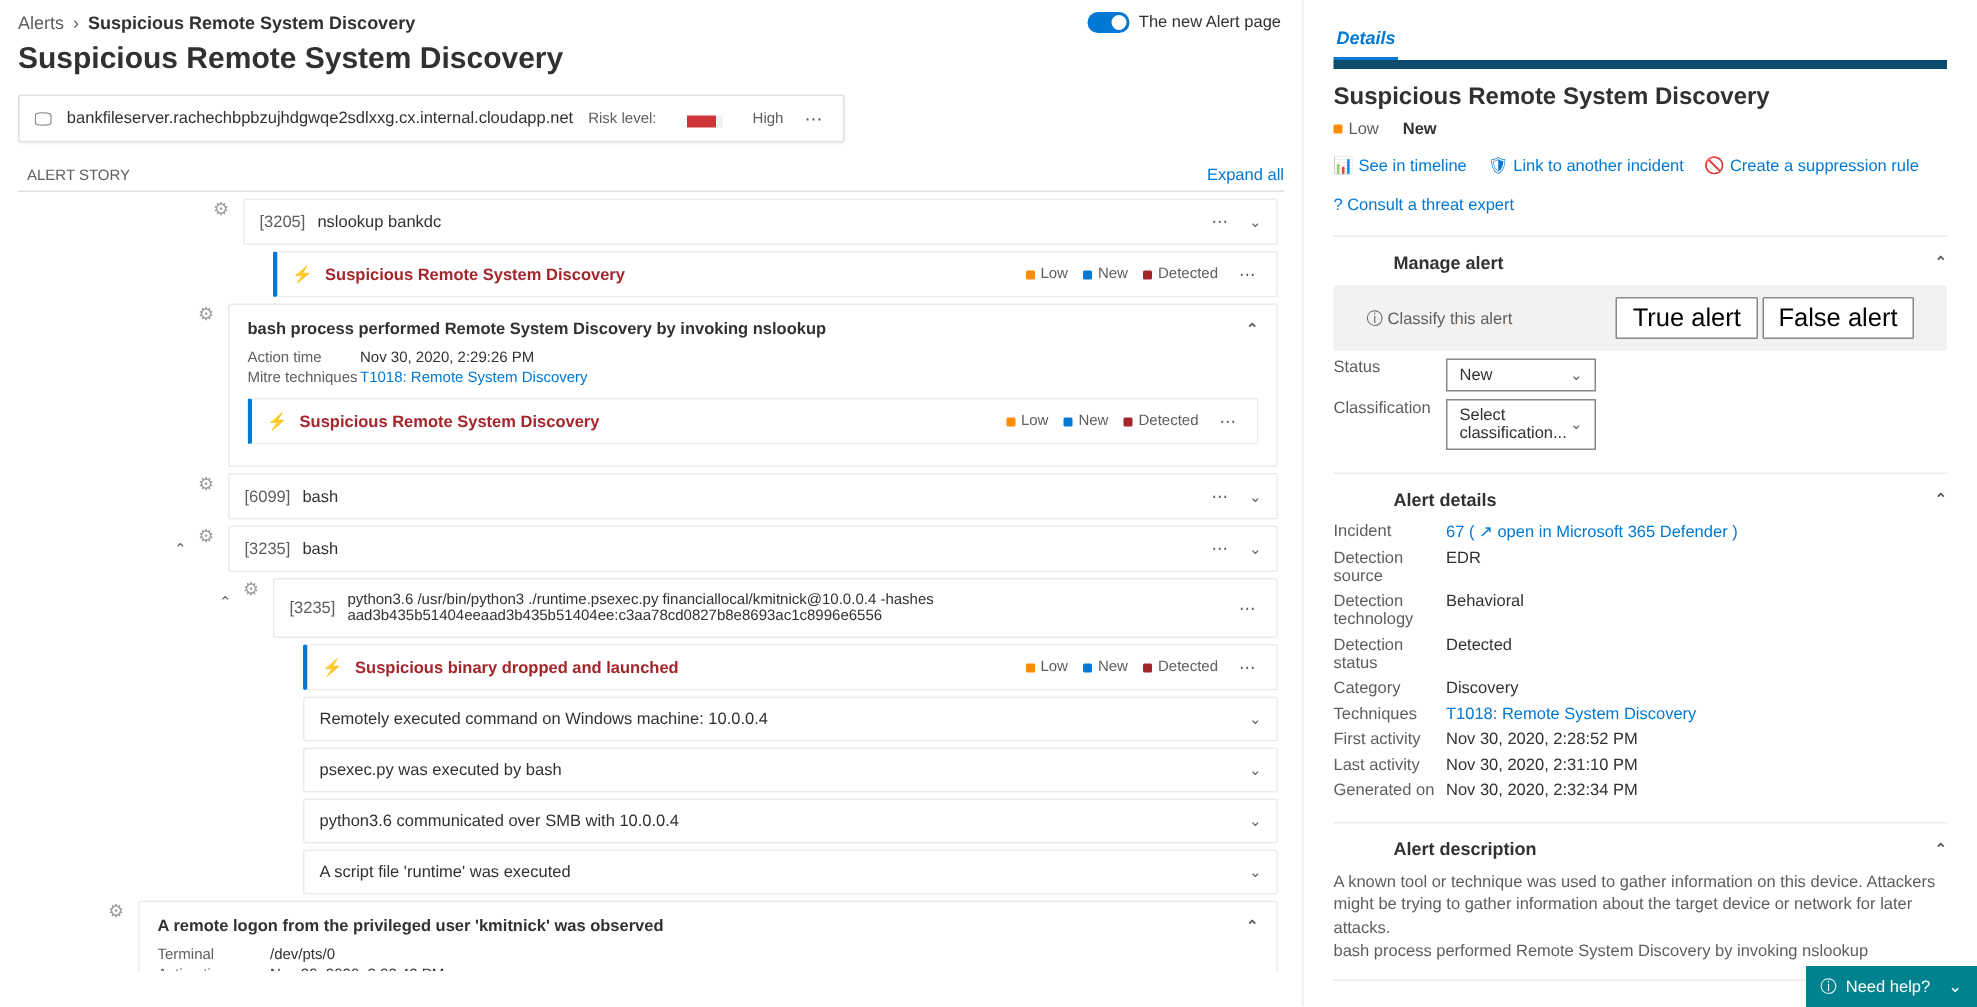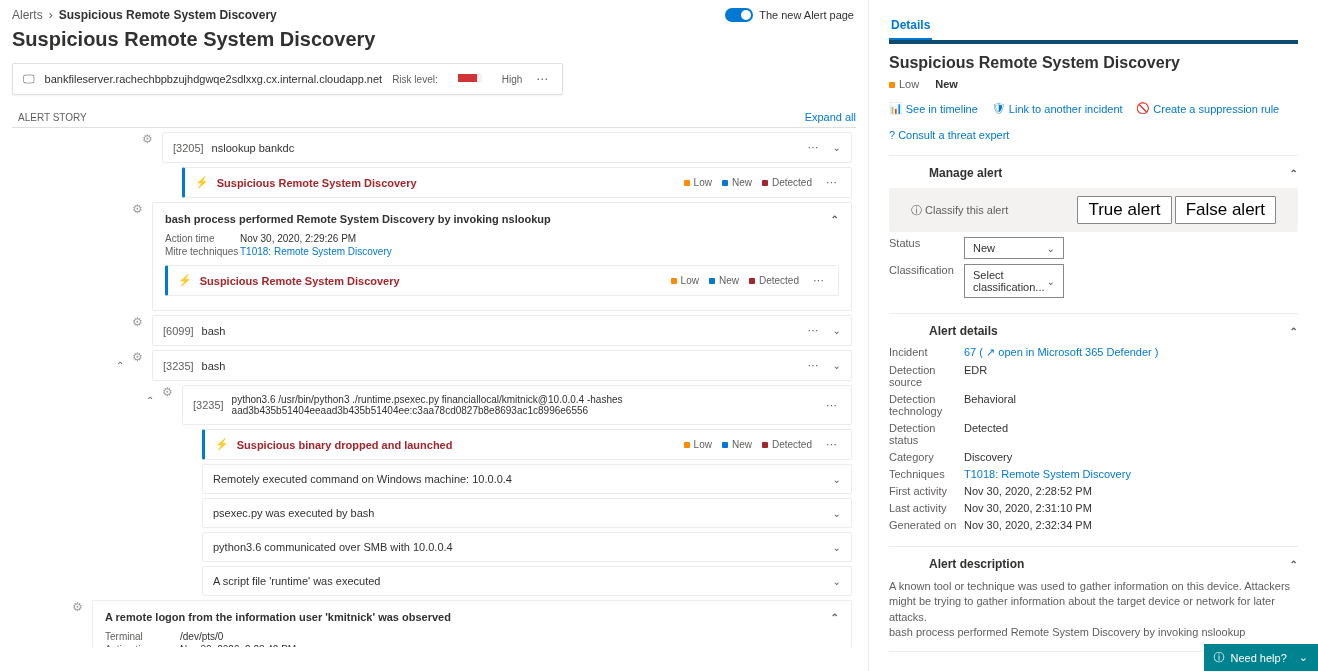--- a/index.html
+++ b/index.html
@@ -7,21 +7,21 @@
 .page{display:flex;width:1318px;height:671px;overflow:hidden;}
 .left{flex:1;padding:8px 12px 0 12px;overflow:hidden;position:relative;}
 .breadcrumb{font-size:12px;color:#605e5c;margin-bottom:6px;display:flex;align-items:center;gap:6px;}
 .breadcrumb .cur{color:#323130;font-weight:600;}
 .page-title{font-size:20px;font-weight:600;margin-bottom:12px;}
 .toggle-row{position:absolute;top:8px;right:14px;display:flex;align-items:center;gap:6px;font-size:11px;color:#323130;}
 .toggle{width:28px;height:14px;border-radius:7px;background:#0078d4;position:relative;}
 .toggle::after{content:"";position:absolute;width:10px;height:10px;border-radius:50%;background:#fff;top:2px;right:2px;}
 .host-card{border:1px solid #e1dfdd;border-radius:2px;padding:8px 10px;display:inline-flex;align-items:center;gap:10px;margin-bottom:12px;box-shadow:0 1px 2px rgba(0,0,0,0.05);}
 .host-card .ico{color:#605e5c;}
-.risk-pill{display:inline-flex;align-items:flex-start;gap:20px;font-size:10px;color:#605e5c;}
+.risk-pill{display:inline-flex;align-items:flex-end;gap:20px;font-size:10px;color:#605e5c;}
 .risk-bars{display:inline-block;width:24px;height:8px;background:linear-gradient(90deg,#d13438 0 80%,#f3f2f1 80% 100%);}
 .more{color:#605e5c;cursor:pointer;padding:0 4px;}
 .story-hd{display:flex;justify-content:space-between;align-items:center;font-size:10px;color:#605e5c;margin:4px 0 4px 6px;}
 .story-hd a{color:#0078d4;text-decoration:none;font-size:11px;}
 .story-wrap{border-top:1px solid #e1dfdd;height:520px;overflow-y:auto;padding-right:4px;}
 .tree{position:relative;padding-left:150px;}
 .row{border:1px solid #edebe9;border-radius:2px;background:#fff;margin:4px 0;display:flex;align-items:center;justify-content:space-between;padding:8px 10px;font-size:11px;}
 .row .rl{display:flex;align-items:center;gap:8px;}
 .row .rr{display:flex;align-items:center;gap:10px;color:#605e5c;}
 .row.alert{border-left:3px solid #0078d4;}
@@ -36,21 +36,21 @@
 .node{position:relative;}
 .caret{position:absolute;left:-36px;top:10px;color:#605e5c;font-size:10px;}
 .indent1{margin-left:20px;} .indent2{margin-left:40px;}
 .panel{border:1px solid #edebe9;border-radius:2px;padding:10px 12px;margin:4px 0;}
 .panel-hd{display:flex;justify-content:space-between;align-items:center;font-size:11px;font-weight:600;margin-bottom:8px;}
 .kv{display:flex;font-size:10px;color:#605e5c;margin:2px 0;}
 .kv .k{width:75px;flex:none;}
 .kv .v{color:#323130;}
 .kv a{color:#0078d4;text-decoration:none;}
 .right{width:450px;border-left:1px solid #edebe9;padding:12px 20px 0 20px;overflow-y:auto;}
-.tabs{border-bottom:4px solid #0c4a6e;margin-bottom:10px;}
+.tabs{border-bottom:6px solid #0c4a6e;margin-bottom:10px;font-style:italic;}
 .tab{display:inline-block;padding:6px 2px;border-bottom:2px solid #0078d4;color:#0078d4;font-size:12px;font-weight:600;}
 .r-title{font-size:16px;font-weight:600;margin-bottom:6px;}
 .r-meta{display:flex;gap:16px;font-size:11px;color:#605e5c;margin-bottom:12px;align-items:center;}
 .actions{display:flex;gap:14px;font-size:11px;color:#0078d4;margin-bottom:14px;flex-wrap:wrap;}
 .actions span{display:flex;align-items:center;gap:3px;cursor:pointer;}
 .section{border-top:1px solid #edebe9;padding:10px 0;}
 .section-hd{display:flex;justify-content:space-between;align-items:center;font-size:12px;font-weight:600;margin-bottom:8px;cursor:pointer;margin-left:40px;}
 .classify{background:#f3f2f1;padding:8px 22px;display:flex;justify-content:space-between;align-items:center;font-size:11px;color:#605e5c;border-radius:2px;margin-bottom:2px;}
 .btn{border:1px solid #8a8886;background:#fff;padding:3px 10px;font-size:17px;cursor:pointer;border-radius:1px;}
 .sel{border:1px solid #8a8886;padding:4px 8px;font-size:11px;width:100px;display:flex;justify-content:space-between;align-items:center;background:#fff;cursor:pointer;}
@@ -269,21 +269,21 @@
               <div class="rr">
                 <span class="chev">⌄</span>
               </div>
             </div>
     </div>
 
     <div class="node" style="margin-left:-70px;">
      <span class="gear">⚙</span>
      <div class="panel">
        <div class="panel-hd">
-                <span>A remote logon from the information user 'kmitnick' was observed</span>
+                <span>A remote logon from the privileged user 'kmitnick' was observed</span>
                 <span class="chev">⌃</span>
               </div>
        <div class="kv">
                 <span class="k">Terminal</span>
                 <span class="v">/dev/pts/0</span>
               </div>
        <div class="kv">
                 <span class="k">Action time</span>
                 <span class="v">Nov 30, 2020, 2:28:42 PM</span>
               </div>

